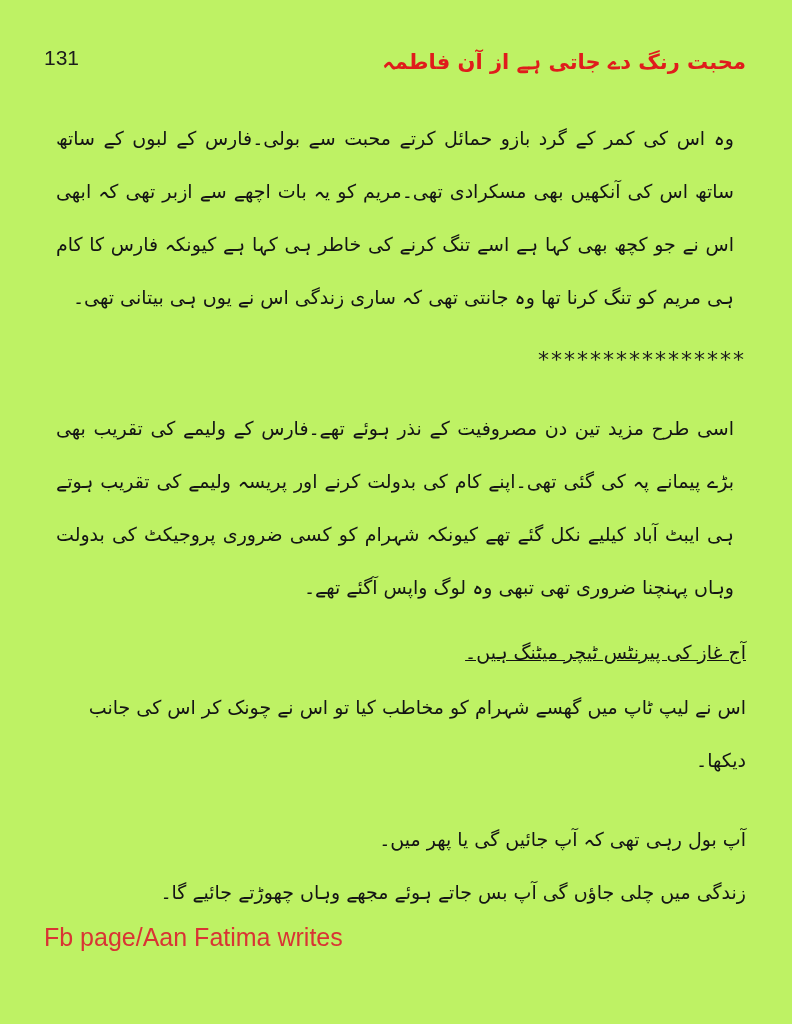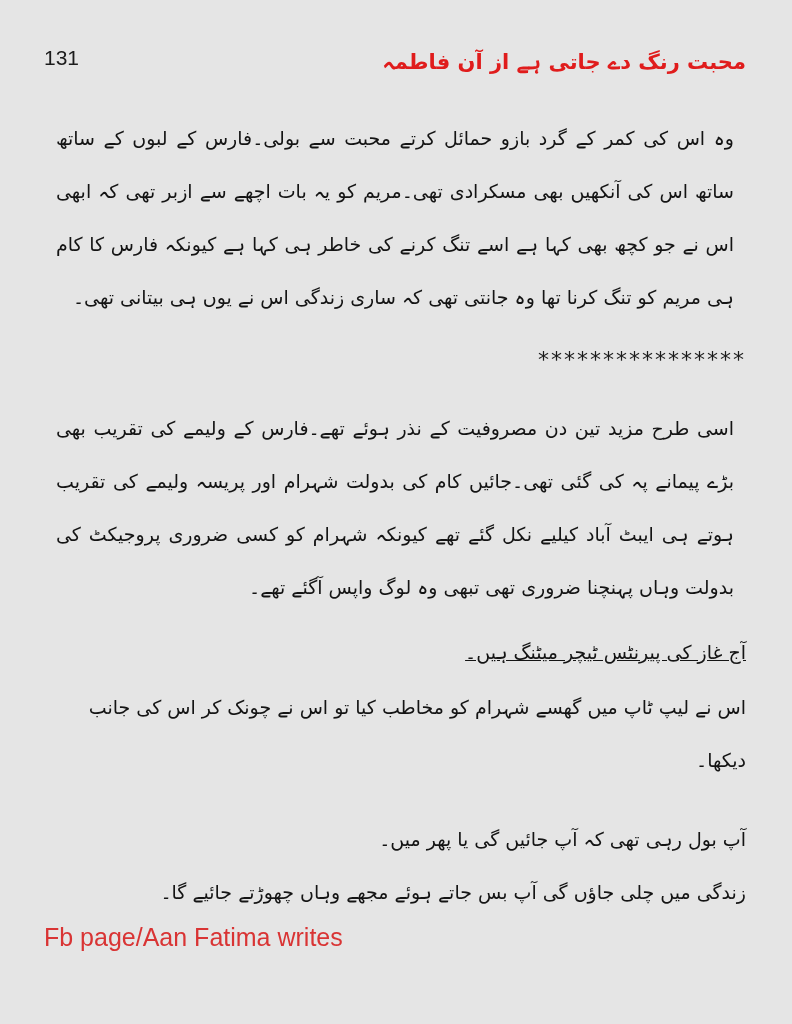--- a/index.html
+++ b/index.html
@@ -4,21 +4,21 @@
 <style>
   html, body {
     margin: 0;
     padding: 0;
     background: #ffffff;
   }
   .page {
     position: relative;
     width: 792px;
     height: 1024px;
-    background: #e5e5e5;
+    background: #bef264;
     font-family: "DejaVu Sans", sans-serif;
     overflow: hidden;
   }
   .page-number {
     position: absolute;
     top: 46px;
     left: 44px;
     font-family: "Liberation Sans", sans-serif;
     font-size: 21px;
     color: #1c1c1c;
@@ -88,21 +88,21 @@
 
   <div class="page-number">131</div>
 
   <div class="header-title">محبت رنگ دے جاتی ہے از آن فاطمہ</div>
 
   <div class="content">
     <p class="para">وہ اس کی کمر کے گرد بازو حمائل کرتے محبت سے بولی۔فارس کے لبوں کے ساتھ ساتھ اس کی آنکھیں بھی مسکرادی تھی۔مریم کو یہ بات اچھے سے ازبر تھی کہ ابھی اس نے جو کچھ بھی کہا ہے اسے تنگ کرنے کی خاطر ہی کہا ہے کیونکہ فارس کا کام ہی مریم کو تنگ کرنا تھا وہ جانتی تھی کہ ساری زندگی اس نے یوں ہی بیتانی تھی۔</p>
 
     <p class="separator-line mt-sep">****************</p>
 
-    <p class="para mt-para2">اسی طرح مزید تین دن مصروفیت کے نذر ہوئے تھے۔فارس کے ولیمے کی تقریب بھی بڑے پیمانے پہ کی گئی تھی۔جائیں کام کی بدولت شہرام اور پریسہ ولیمے کی تقریب ہوتے ہی ایبٹ آباد کیلیے نکل گئے تھے کیونکہ شہرام کو کسی ضروری پروجیکٹ کی بدولت وہاں پہنچنا ضروری تھی تبھی وہ لوگ واپس آگئے تھے۔</p>
+    <p class="para mt-para2">اسی طرح مزید تین دن مصروفیت کے نذر ہوئے تھے۔فارس کے ولیمے کی تقریب بھی بڑے پیمانے پہ کی گئی تھی۔اپنے کام کی بدولت کرنے اور پریسہ ولیمے کی تقریب ہوتے ہی ایبٹ آباد کیلیے نکل گئے تھے کیونکہ شہرام کو کسی ضروری پروجیکٹ کی بدولت وہاں پہنچنا ضروری تھی تبھی وہ لوگ واپس آگئے تھے۔</p>
 
     <p class="para-single mt-line3">آج غاز کی پیرنٹس ٹیچر میٹنگ ہیں۔</p>
 
     <p class="para-single mt-line4">اس نے لیپ ٹاپ میں گھسے شہرام کو مخاطب کیا تو اس نے چونک کر اس کی جانب دیکھا۔</p>
 
     <p class="para-single mt-line5">آپ بول رہی تھی کہ آپ جائیں گی یا پھر میں۔</p>
 
     <p class="para-single mt-line6">زندگی میں چلی جاؤں گی آپ بس جاتے ہوئے مجھے وہاں چھوڑتے جائیے گا۔</p>
   </div>
 

